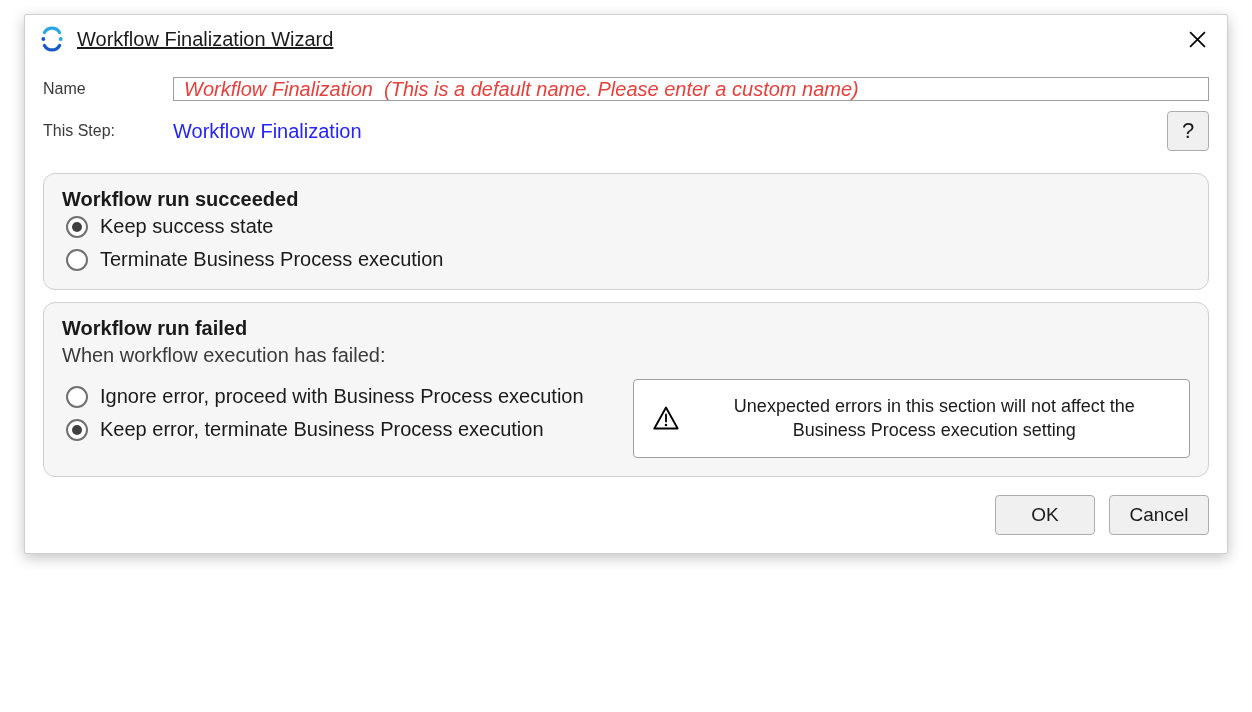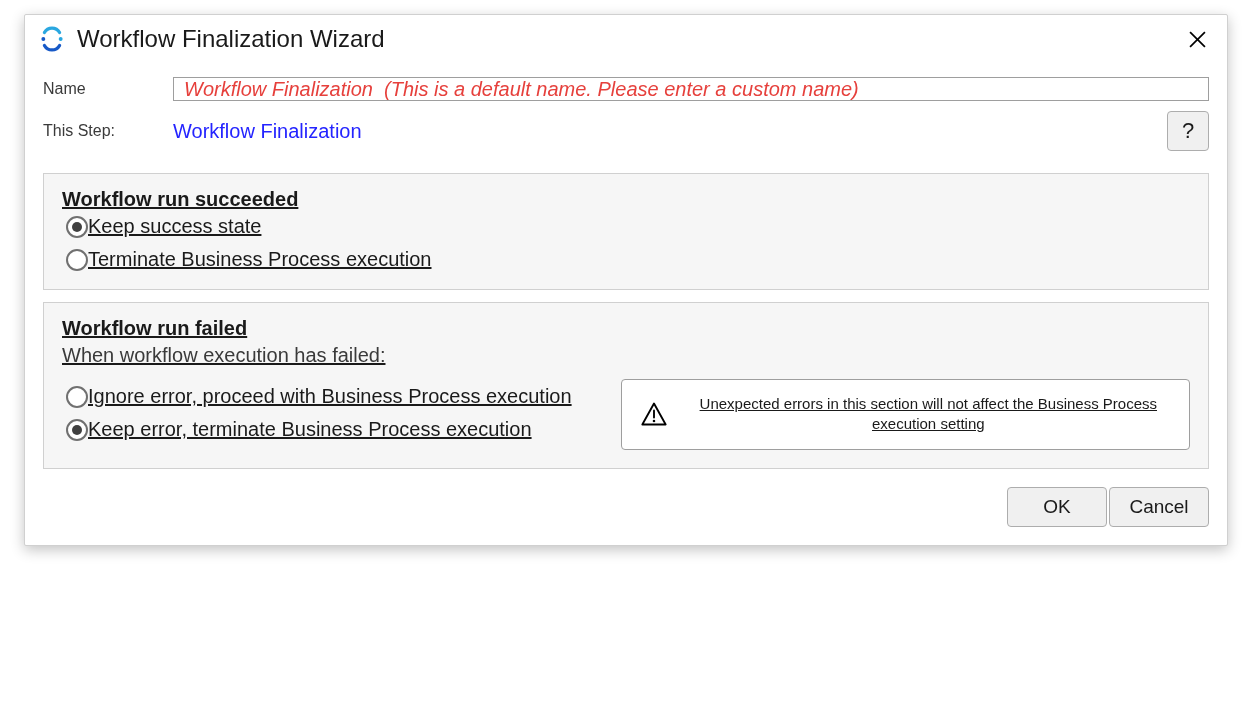--- a/index.html
+++ b/index.html
@@ -43,23 +43,24 @@
     align-items: center;
     height: 48px;
     padding: 0 10px 0 14px;
   }
   .titlebar .app-icon {
     width: 26px; height: 26px;
     margin-right: 12px;
     display: flex; align-items: center; justify-content: center;
   }
   .titlebar .title {
-    font-size: 24px;
+    font-size: 20px;
     color: var(--text);
     flex: 1;
+    text-decoration: underline;
   }
   .titlebar .close {
     width: 40px; height: 40px;
     display: flex; align-items: center; justify-content: center;
     cursor: pointer;
   }
   .titlebar .close svg { width: 17px; height: 17px; }
 
   
   .header {
@@ -99,41 +100,40 @@
     background: var(--btn-bg);
     display:flex; align-items:center; justify-content:center;
     cursor:pointer;
     font-size: 22px;
   }
 
   
   .group {
     margin: 12px 18px 0 18px;
     border: 1px solid var(--border);
-    border-radius: 0;
+    border-radius: 12px;
     background: var(--panel-bg);
     padding: 14px 18px 18px 18px;
-    text-decoration: underline;
   }
   .group-title {
     font-weight: 700;
     font-size: 20px;
     margin-bottom: 4px;
   }
   .group-desc {
     font-size: 20px;
     color: var(--text-light);
     margin-bottom: 12px;
   }
   .radio-col {
     display:flex; flex-direction:column; gap:10px;
     margin-left: 4px;
   }
   .radio {
-    display:flex; align-items:center; 
+    display:flex; align-items:center; gap:12px;
     cursor:pointer;
     font-size: 20px;
   }
   .radio .dot {
     width:22px; height:22px;
     border:2px solid var(--radio-border);
     border-radius:50%;
     position:relative;
     background:#fff;
     flex-shrink:0;
@@ -151,30 +151,30 @@
   .fail-left { flex:0 0 auto; }
   .fail-left .radio-col { margin-top: 6px; }
 
   .info-box {
     flex:1;
     background:#fff;
     border:1px solid var(--border-dark);
     border-radius:4px;
     padding:14px 18px;
     display:flex; align-items:center; gap:18px;
-    font-size:15px;
+    font-size:18px;
     text-align:center;
     line-height:1.35;
     margin-left:29px;
   }
   .info-box svg { width:28px; height:28px; flex-shrink:0; }
 
   
   .footer {
-    display:flex; justify-content:flex-end; gap:2px;
+    display:flex; justify-content:flex-end; gap:14px;
     padding:18px;
   }
   .btn {
     min-width:100px; height:40px;
     border:1px solid var(--btn-border);
     border-radius:4px;
     background:var(--btn-bg);
     font-size:19px;
     display:flex; align-items:center; justify-content:center;
     cursor:pointer;

